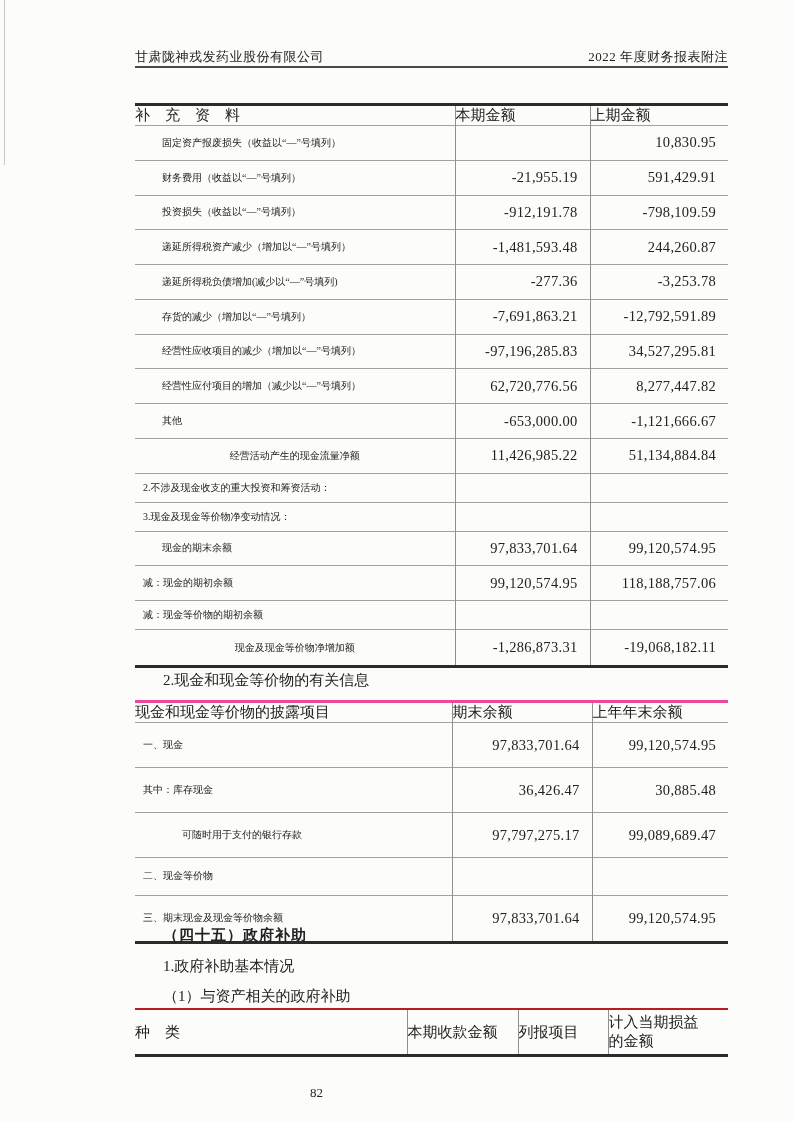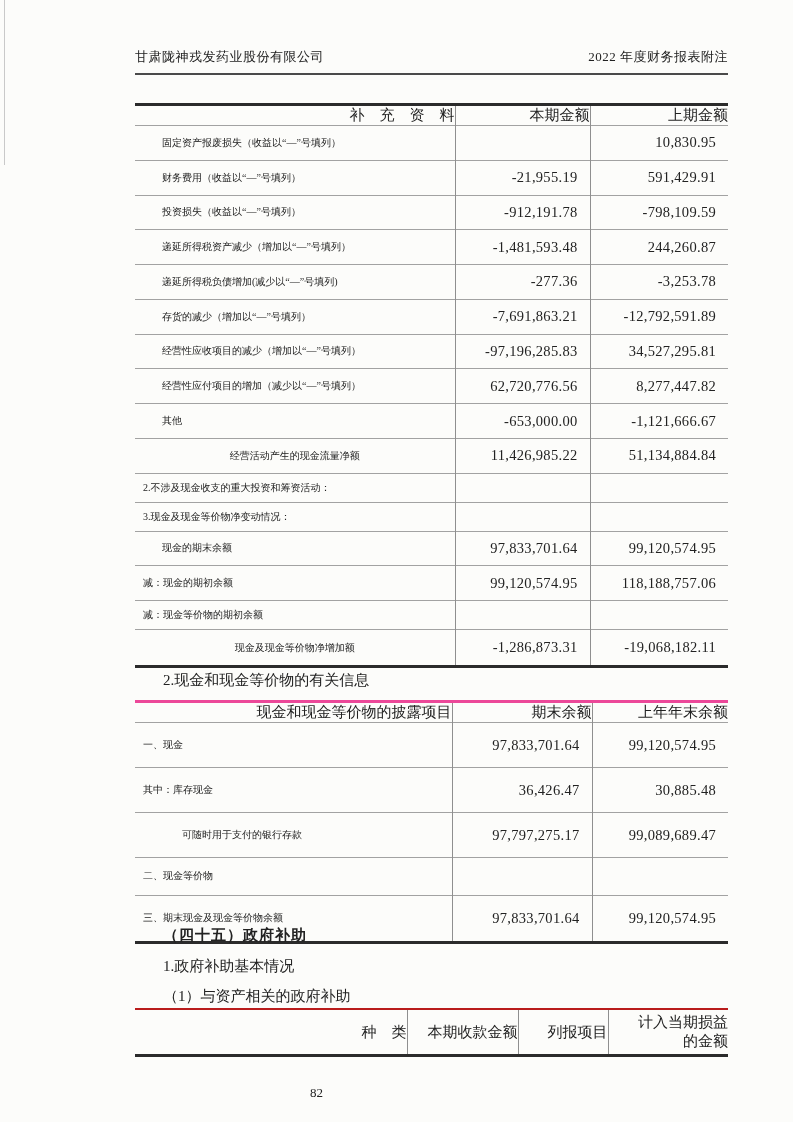--- a/index.html
+++ b/index.html
@@ -7,27 +7,27 @@
     position:relative; width:793px; height:1122px; margin:0 auto;
     background:#fcfcfa; overflow:hidden;
     font-family:"Liberation Serif","DejaVu Serif",serif;
     color:#222;
   }
   .scan-edge { position:absolute; left:4px; top:0; width:1px; height:165px; background:#c9c9c9; }
 
   .doc-header {
     position:absolute; left:135px; top:48px; width:593px;
     display:flex; justify-content:space-between; align-items:flex-end;
-    padding-bottom:7px; border-bottom:2px solid #4a4a4a;
+    border-bottom:2px solid #4a4a4a;
     font-size:13px; letter-spacing:0.5px;
   }
 
   table { position:absolute; left:135px; border-collapse:collapse; table-layout:fixed; }
   th, td { padding:0; overflow:hidden; white-space:nowrap; }
-  th { font-weight:normal; font-size:15px; text-align:right; }
+  th { font-weight:normal; font-size:15px; text-align:left; }
 
   .t1 { top:103px; width:593px; height:565px;
         border-top:3px solid #2b2b2b; border-bottom:3px solid #2b2b2b; }
   .t1 col:nth-child(1){width:320px} .t1 col:nth-child(2){width:135px} .t1 col:nth-child(3){width:138px}
 
   .t2 { top:700px; width:593px; height:244px;
         border-top:3px solid #ec4899; border-bottom:3px solid #2b2b2b; }
   .t2 col:nth-child(1){width:317px} .t2 col:nth-child(2){width:140px} .t2 col:nth-child(3){width:136px}
 
   .t3 { top:1008px; width:593px; height:49px;

